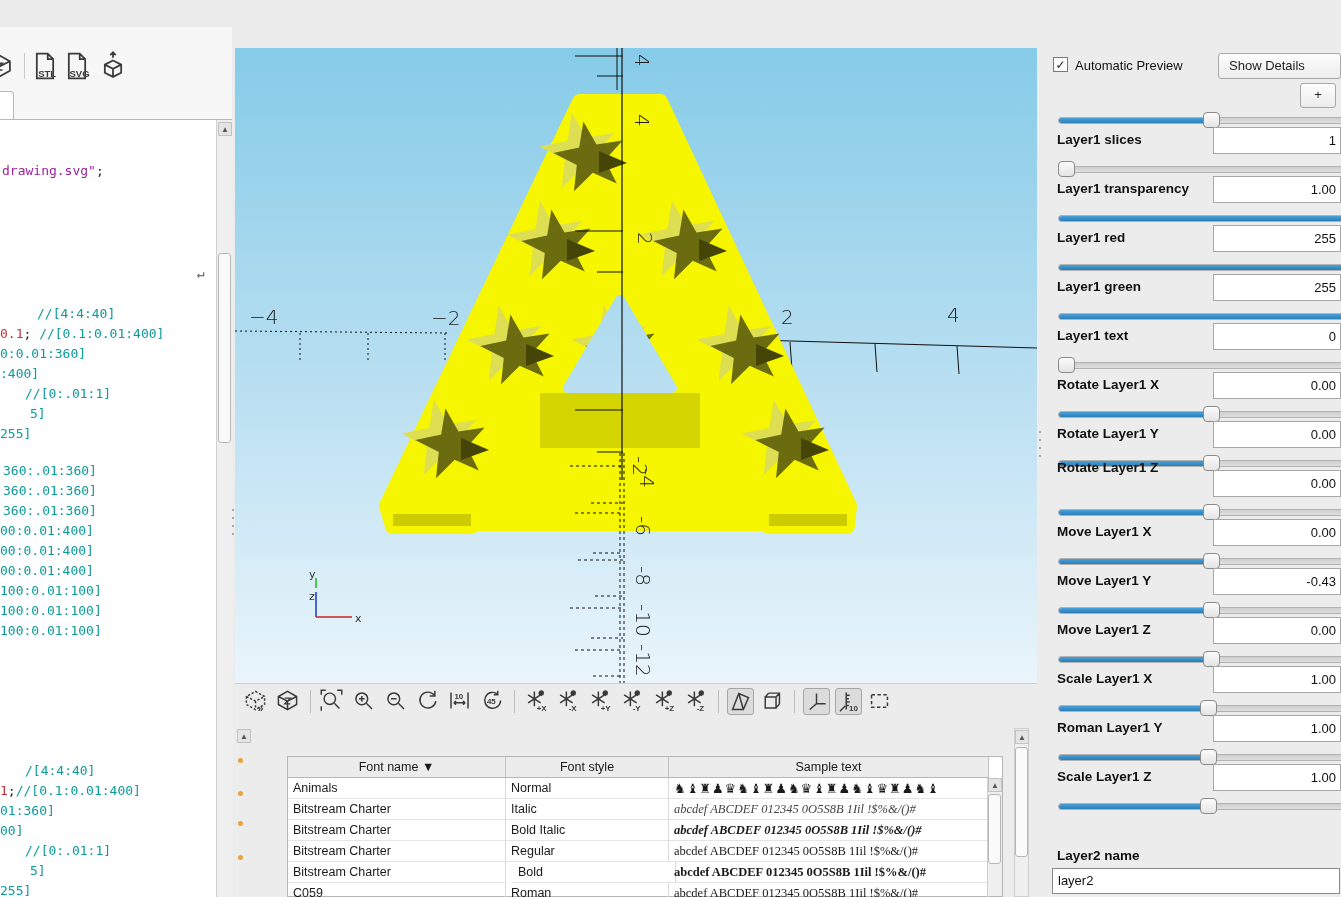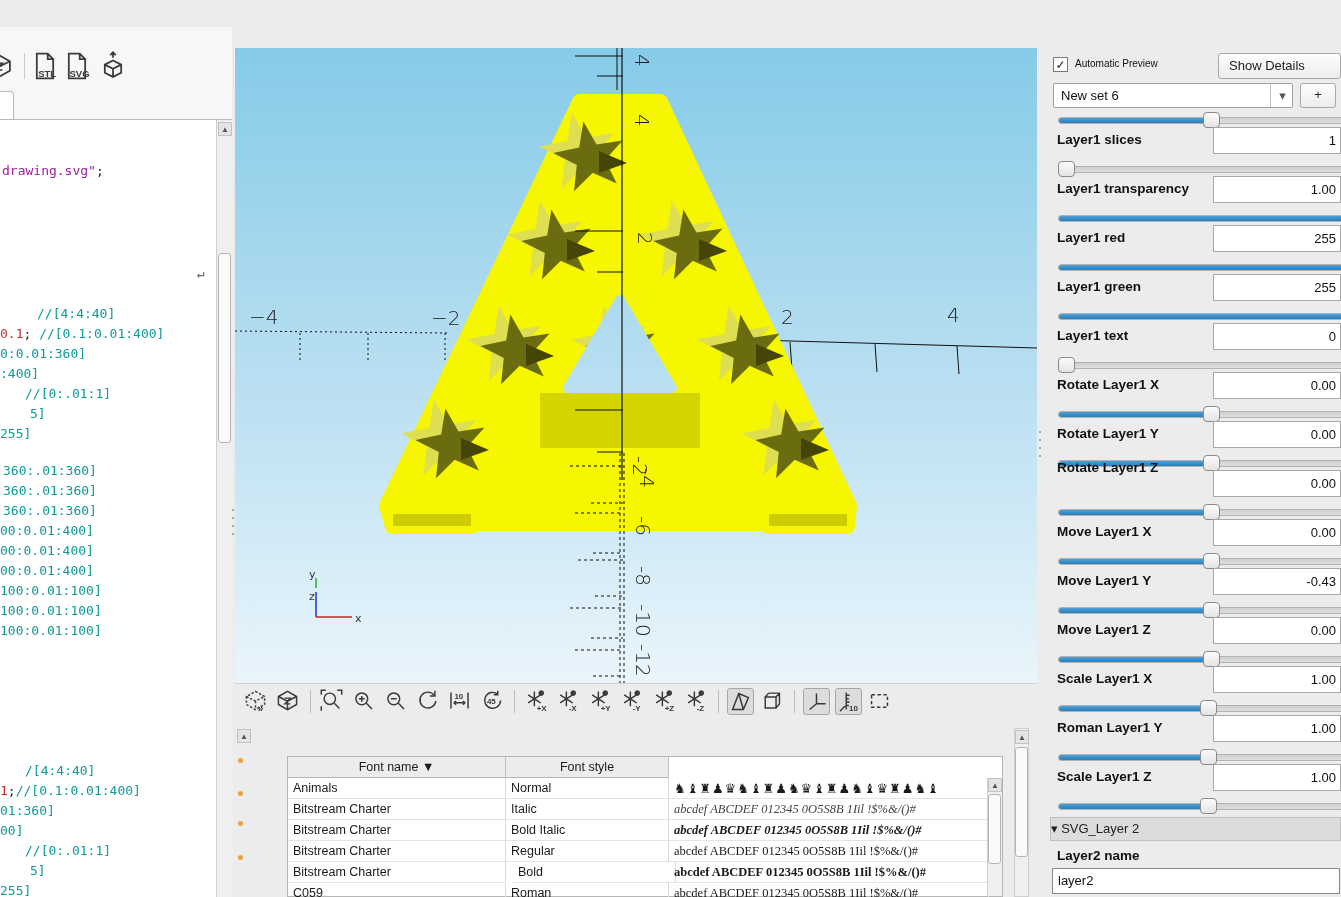--- a/index.html
+++ b/index.html
@@ -43,21 +43,21 @@
   .fhead .fcell{background:#ececec;border-right:1px solid #c2c2c2;border-bottom:1px solid #b5b5b5;text-align:center;padding-left:0;}
   .samp-regular{font-family:"Liberation Serif",serif;}
   .samp-italic{font-family:"Liberation Serif",serif;font-style:italic;color:#444;}
   .samp-bold{font-family:"Liberation Serif",serif;font-weight:bold;}
   .samp-bolditalic{font-family:"Liberation Serif",serif;font-weight:bold;font-style:italic;}
   .samp-animals{font-family:"DejaVu Sans",sans-serif;font-size:13px;letter-spacing:1px;}
   .orangedot{position:absolute;left:3px;width:5px;height:5px;border-radius:3px;background:#e8a33d;}
   
   #right-panel{left:1045px;top:27px;width:296px;height:870px;background:#ececec;}
   .chkbox{position:absolute;width:15px;height:15px;background:#fff;border:1px solid #7a7a7a;font-size:12px;line-height:14px;text-align:center;color:#222;box-sizing:border-box;}
-  .rlabel{position:absolute;font-size:10px;color:#111;}
+  .rlabel{position:absolute;font-size:13px;color:#111;}
   .btn{position:absolute;background:linear-gradient(#fdfdfd,#ececec);border:1px solid #a8a8a8;border-radius:3px;font-size:13px;color:#222;text-align:left;padding:4px 10px;box-sizing:border-box;}
   .combo{position:absolute;background:#fff;border:1px solid #a0a0a0;border-radius:2px;font-size:13px;color:#111;box-sizing:border-box;}
   #params{position:absolute;left:5px;top:0px;width:291px;height:870px;overflow:hidden;}
   .pslider{position:absolute;left:8px;width:300px;height:16px;}
   .ptrack{position:absolute;left:0;top:5px;width:100%;height:7px;border-radius:3px;background:linear-gradient(#cfcfcf,#dedede);border:1px solid #b2b2b2;box-sizing:border-box;}
   .pfill{position:absolute;left:0;top:0;height:100%;border-radius:3px;background:linear-gradient(#4aa0d8,#2b7fb8);}
   .phandle{position:absolute;top:0px;width:17px;height:16px;border-radius:4px;background:linear-gradient(#fbfbfb,#e4e4e4);border:1px solid #8a8a8a;box-sizing:border-box;}
   .plabel{position:absolute;left:7px;font-size:13.5px;font-weight:bold;color:#111;line-height:22px;white-space:nowrap;}
   .pspin{position:absolute;left:163px;width:128px;height:27px;background:#fff;border:1px solid #a8a8a8;font-size:13px;color:#111;text-align:right;line-height:25px;padding-right:4px;box-sizing:border-box;}
   #group2-header{position:absolute;left:5px;width:291px;height:24px;background:#dcdcdc;border:1px solid #c0c0c0;font-size:13px;color:#222;line-height:22px;box-sizing:border-box;}
@@ -313,20 +313,21 @@
   <div class="abs" id="bottom-panel">
     <div class="sb-arrow" style="left:2px;top:10px;">▲</div>
     <div class="orangedot" style="top:39px;"></div>
     <div class="orangedot" style="top:72px;"></div>
     <div class="orangedot" style="top:102px;"></div>
     <div class="orangedot" style="top:136px;"></div>
     <div id="fonttable">
         <div class="frow fhead" style="top: 0px;">
           <div class="fcell" style="left: 0px; width: 218px;">Font name ▼</div>
           <div class="fcell" style="left: 218px; width: 163px;">Font style</div>
+          <div class="fcell" style="left: 381px; width: 320px;">Sample text</div>
         </div>
         <div class="frow" style="top: 21px;">
           <div class="fcell " style="left: 0px; width: 218px;">Animals</div>
           <div class="fcell " style="left: 218px; width: 163px;">Normal</div>
           <div class="fcell samp-animals" style="left: 381px; width: 320px;">♞♝♜♟♛♞♝♜♟♞♛♝♜♟♞♝♛♜♟♞♝</div>
         </div>
         <div class="frow" style="top: 42px;">
           <div class="fcell " style="left: 0px; width: 218px;">Bitstream Charter</div>
           <div class="fcell " style="left: 218px; width: 163px;">Italic</div>
           <div class="fcell samp-italic" style="left: 381px; width: 320px;">abcdef ABCDEF 012345 0O5S8B 1Iil !$%&amp;/()#</div>
@@ -367,24 +368,20 @@
       <i></i>
       <i></i>
       <i></i>
     </div>
 
   <div class="abs" id="right-panel">
     <div class="chkbox" style="left:8px;top:30px;">✓</div>
     <div class="rlabel" style="left:30px;top:31px;">Automatic Preview</div>
     <div class="btn" style="left:173px;top:26px;width:123px;height:26px;">Show Details</div>
 
-    <div class="combo" style="left:8px;top:56px;width:240px;height:25px;line-height:23px;padding-left:7px;">
-      <span>New set 6</span>
-      <span class="abs" style="left:216px;top:0;width:23px;height:23px;border-left:1px solid #c2c2c2;text-align:center;color:#555;">▾</span>
-    </div>
     <div class="btn" style="left:255px;top:56px;width:36px;height:25px;text-align:center;padding:3px 0;">+</div>
 
     <div id="params">
         <div class="pslider" style="top: 85px;">
           <div class="ptrack">
             <div class="pfill" style="width:153px"></div>
           </div>
           <div class="phandle" style="left:145px"></div>
         </div>
         <div class="plabel" style="top: 102px;">Layer1 slices</div>
@@ -490,17 +487,16 @@
         </div>
         <div class="plabel" style="top: 739px;">Scale Layer1 Z</div>
         <div class="pspin" style="top: 737px;">1.00</div>
         <div class="pslider" style="top: 771px;">
           <div class="ptrack">
             <div class="pfill" style="width:150px"></div>
           </div>
           <div class="phandle" style="left:142px"></div>
         </div>
       </div>
-  <div id="group2-header" style="top: 790px;"> ▾  SVG_Layer 2</div>
       <div class="plabel" style="top: 818px; left: 12px;">Layer2 name</div>
       <div id="layer2-input" style="top: 841px;">layer2</div>
     </div>
 </div>
 
 </body></html>

